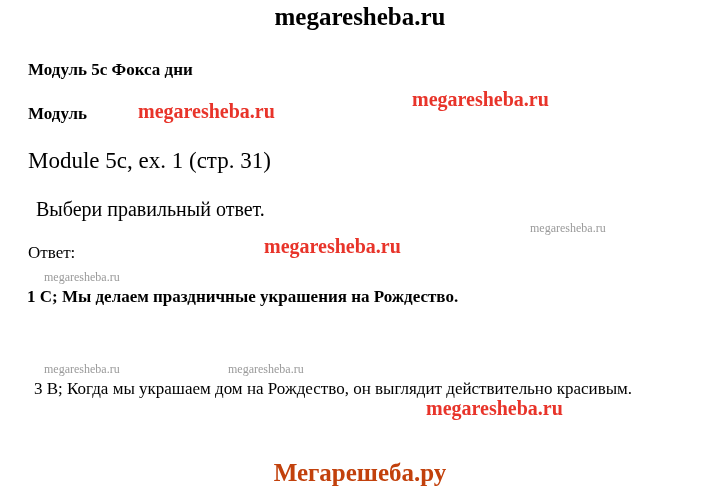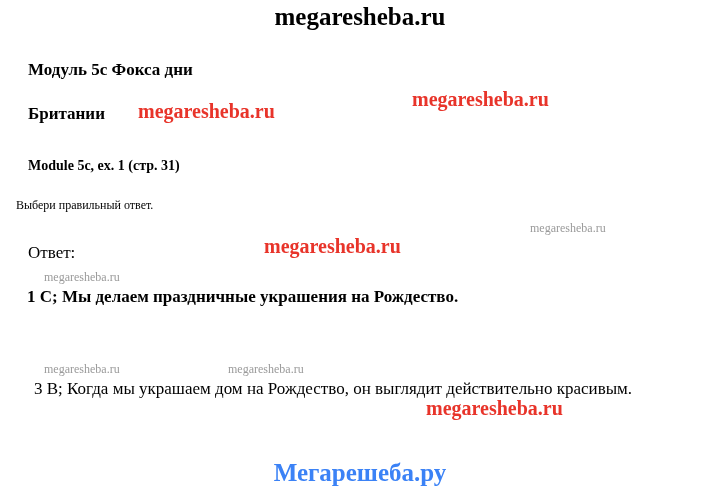--- a/index.html
+++ b/index.html
@@ -36,50 +36,49 @@
   }
   .brand-bottom {
     position: absolute;
     top: 459px;
     left: 0;
     width: 720px;
     text-align: center;
     font-family: "Liberation Serif", serif;
     font-weight: bold;
     font-size: 25px;
-    color: #3b82f6;
+    color: #c2410c;
   }
 
   .heading-module {
     position: absolute;
     left: 28px;
     top: 60px;
     font-weight: bold;
     font-size: 17px;
   }
   .heading-vocab {
     position: absolute;
     left: 28px;
     top: 104px;
     font-weight: bold;
     font-size: 17px;
   }
   .heading-ex {
     position: absolute;
     left: 28px;
     top: 148px;
-    font-weight: bold;
-    font-size: 14px;
-    margin-top: 10px;
+    font-weight: normal;
+    font-size: 23px;
   }
   .task-text {
     position: absolute;
-    left: 16px;
+    left: 36px;
     top: 198px;
-    font-size: 12px;
+    font-size: 20px;
   }
   .answer-label {
     position: absolute;
     left: 28px;
     top: 243px;
     font-weight: normal;
     font-size: 17px;
   }
   .ans-1 {
     position: absolute;
@@ -122,21 +121,21 @@
 </style>
 </head>
 <body>
 
 <div class="page">
 
   <div class="brand-top">megaresheba.ru</div>
 
   <div class="heading-module">Модуль 5c Фокса дни</div>
 
-  <div class="heading-vocab">Британии</div>
+  <div class="heading-vocab">Модуль</div>
 
   <div class="heading-ex">Module 5c, ex. 1 (стр. 31)</div>
 
   <div class="task-text">Выбери правильный ответ.</div>
 
   <div class="answer-label">Ответ:</div>
 
   <div class="ans-1">1 C; Мы делаем праздничные украшения на Рождество.</div>
 
 

